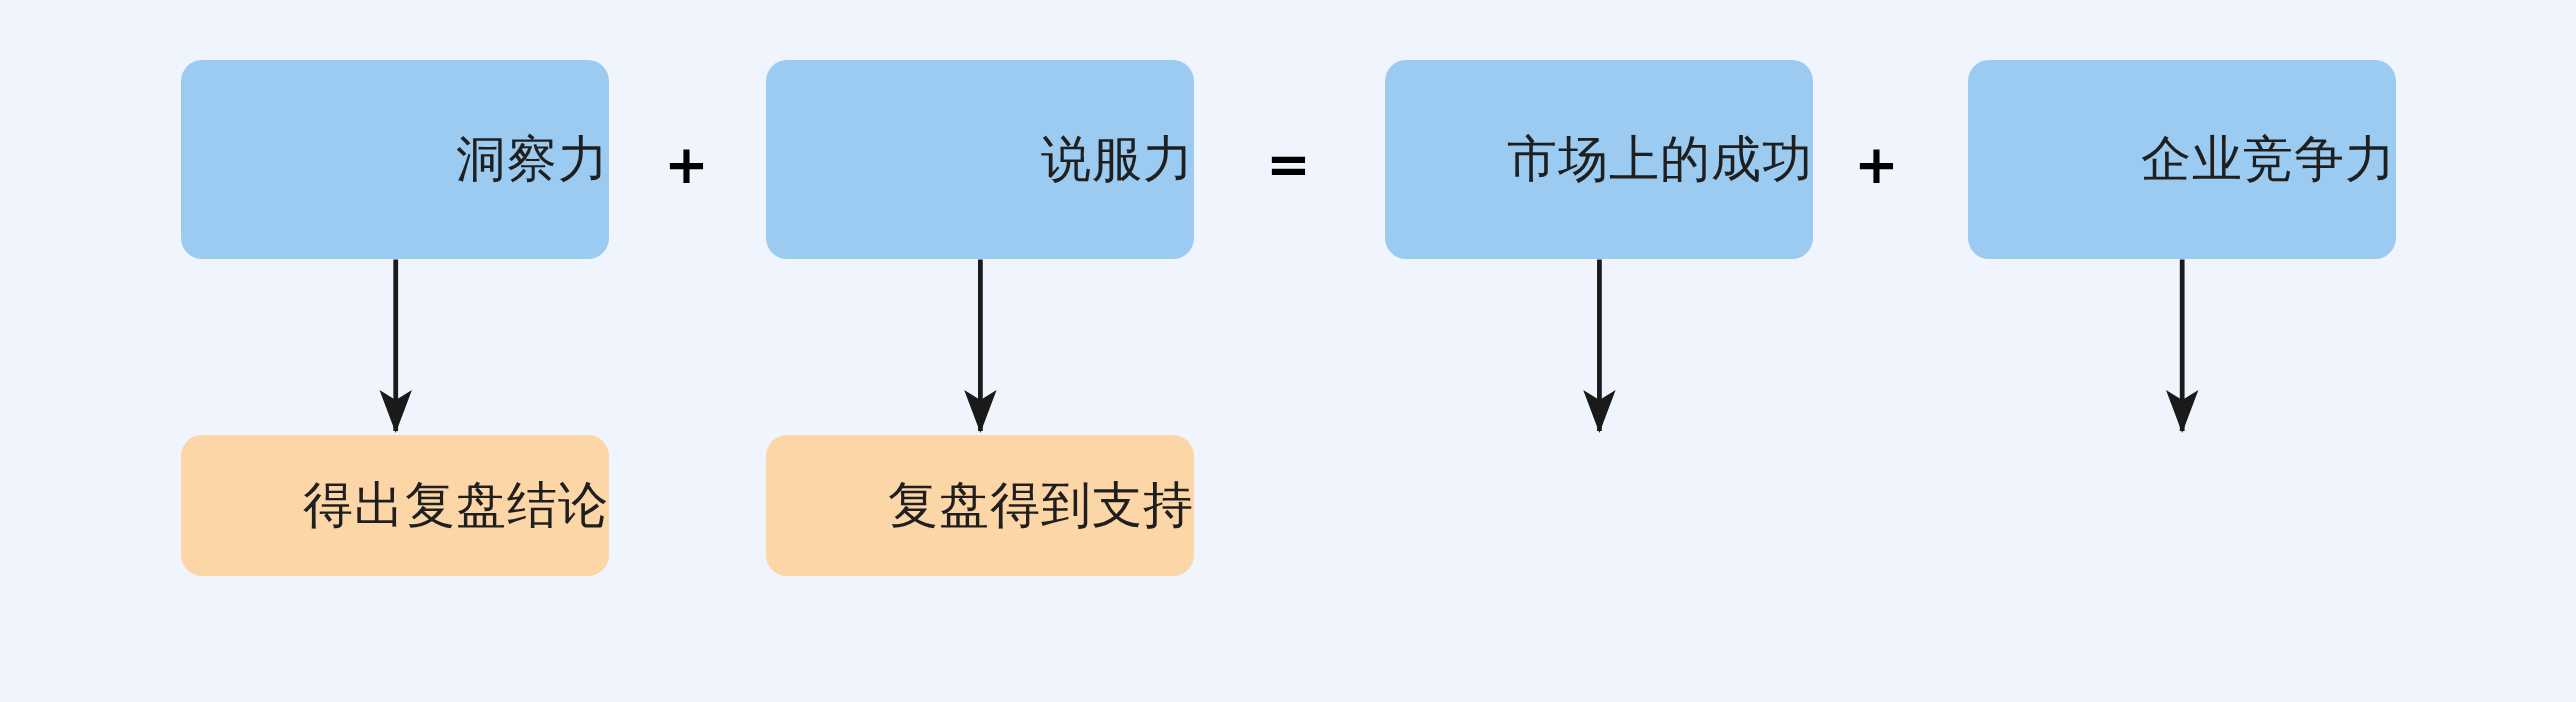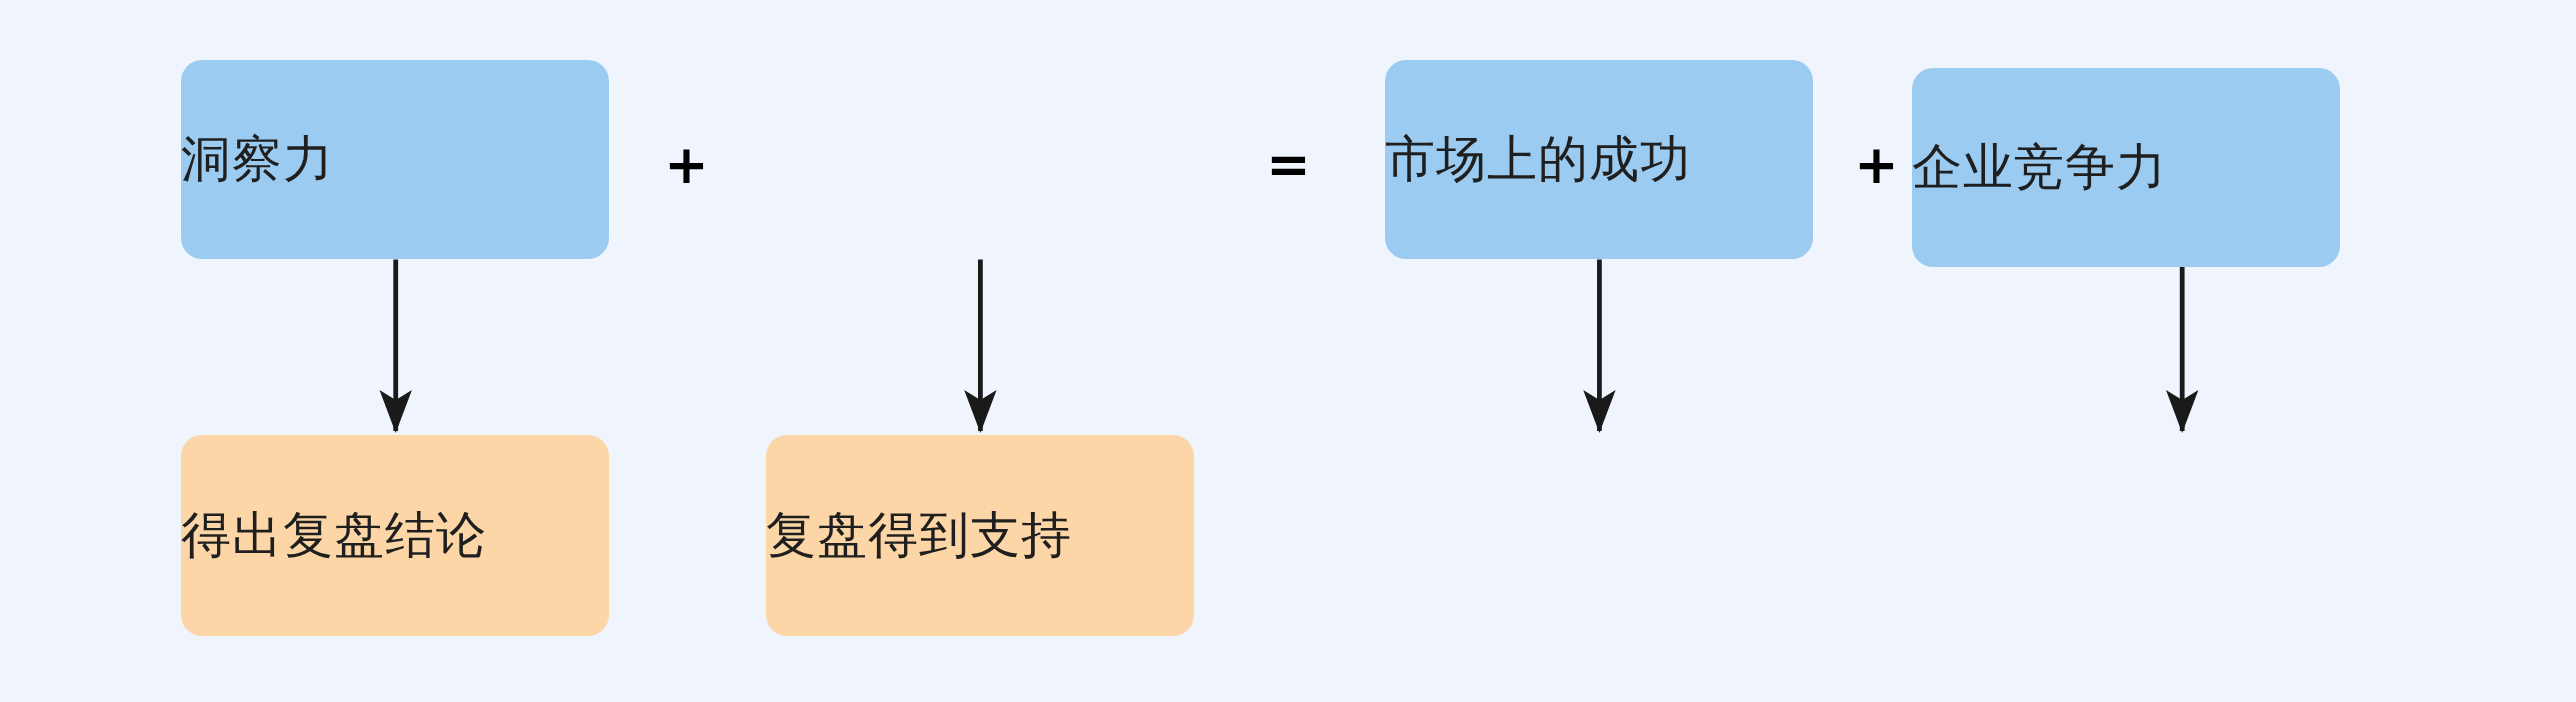--- a/index.html
+++ b/index.html
@@ -20,21 +20,21 @@
     overflow: hidden;
   }
 
   
   .node {
     position: absolute;
     box-sizing: border-box;
     border-radius: 21px;
     display: flex;
     align-items: center;
-    justify-content: flex-start;
+    justify-content: flex-end;
     text-align: center;
   }
 
   .node-label {
     font-size: 50px;
     line-height: 1.1;
     color: #1f1f1f;
     font-weight: 400;
     letter-spacing: 1px;
     white-space: nowrap;
@@ -44,29 +44,29 @@
   .node.capability {
     background: #9bcbf0;
     width: 428px;
     height: 199px;
     top: 60px;
   }
 
   .node.outcome {
     background: #fcd6a6;
     width: 428px;
-    height: 201px;
+    height: 141px;
     top: 435px;
   }
 
   
   .col-1 { left: 181px; }
   .col-2 { left: 766px; }
   .col-3 { left: 1385px; }
-  .col-4 { left: 1912px; margin-top: 8px; }
+  .col-4 { left: 1968px; }
 
   
   .operator {
     position: absolute;
     top: 134px;
     width: 67px;
     height: 61px;
     display: flex;
     align-items: center;
     justify-content: center;
@@ -104,20 +104,23 @@
     <line x1="414.5" y1="272" x2="414.5" y2="452" stroke="#1a1a1a" stroke-width="5" marker-end="url(#arrowhead)"></line>
     <line x1="1027.5" y1="272" x2="1027.5" y2="452" stroke="#1a1a1a" stroke-width="5" marker-end="url(#arrowhead)"></line>
     <line x1="1676.5" y1="272" x2="1676.5" y2="452" stroke="#1a1a1a" stroke-width="5" marker-end="url(#arrowhead)"></line>
     <line x1="2287.5" y1="272" x2="2287.5" y2="452" stroke="#1a1a1a" stroke-width="5" marker-end="url(#arrowhead)"></line>
   </svg>
 
   <div class="node capability col-1">
     <span class="node-label">洞察力</span>
   </div>
 
+  <div class="node capability col-2">
+    <span class="node-label">说服力</span>
+  </div>
 
   <div class="node capability col-3">
     <span class="node-label">市场上的成功</span>
   </div>
 
   <div class="node capability col-4">
     <span class="node-label">企业竞争力</span>
   </div>
 
   <div class="operator op-plus-1">+</div>

